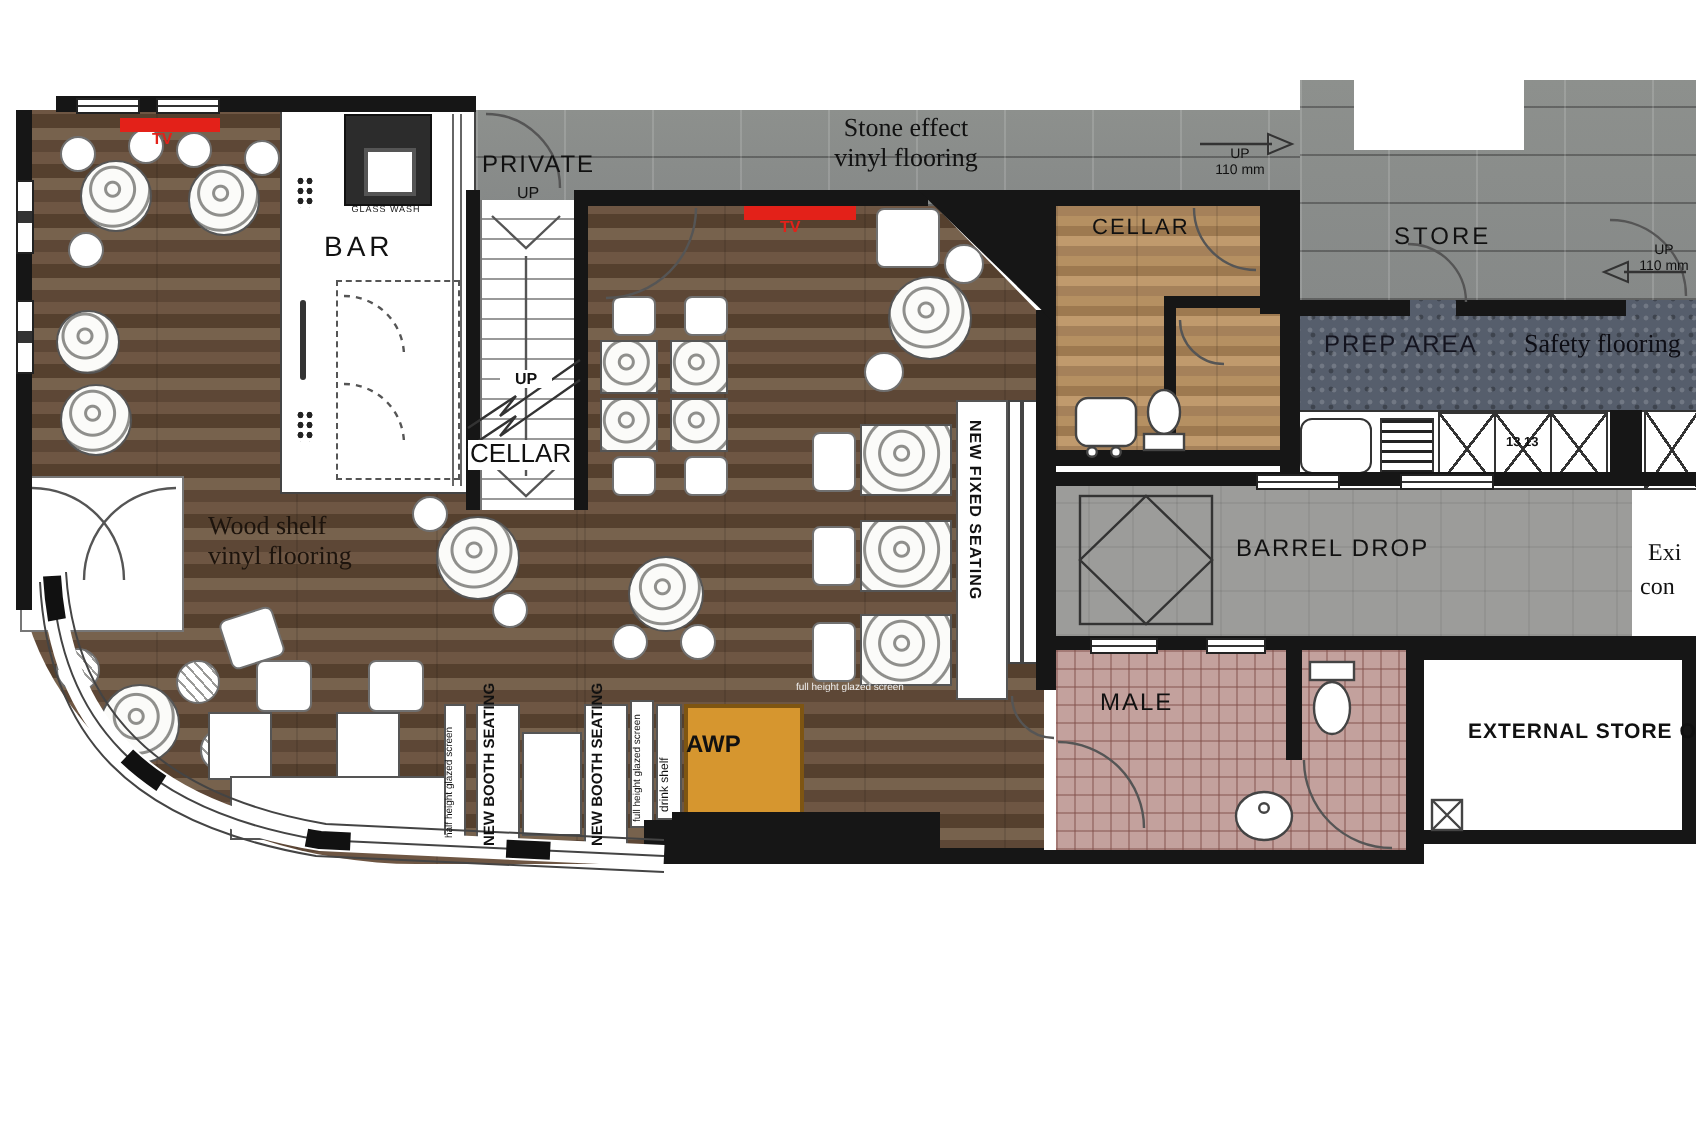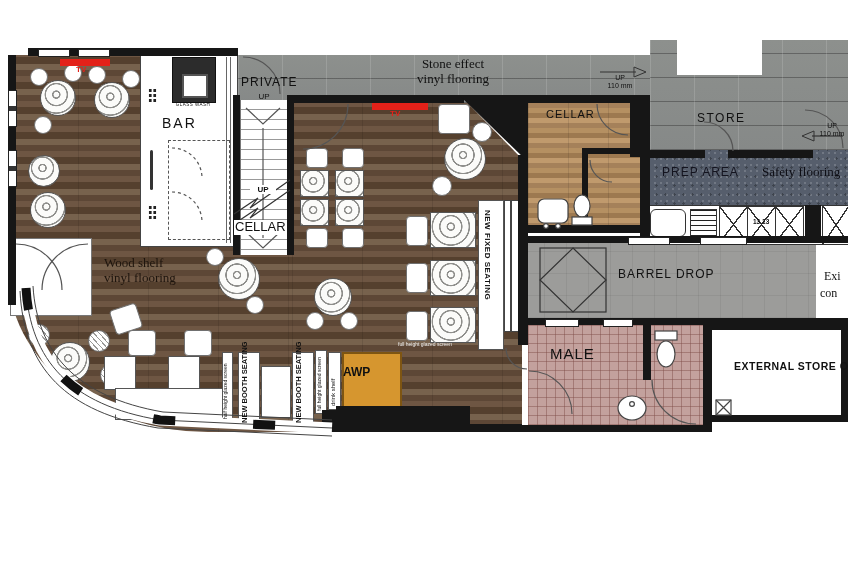--- a/index.html
+++ b/index.html
@@ -278,21 +278,21 @@
   </div>
   <div class="lbl ctr" style="left:812px;top:122px;width:40px;font-size:7px;">
     <span>UP</span><br>
     <span>110 mm</span>
   </div>
   <div class="lbl" style="left:662px;top:166px;font-size:12px;letter-spacing:1px;color:#14141f;">PREP AREA</div>
   <div class="lbl serif" style="left:762px;top:165px;font-size:13px;color:#0d0d14;">Safety flooring</div>
   <div class="lbl" style="left:618px;top:268px;font-size:12px;letter-spacing:1px;">BARREL DROP</div>
   <div class="lbl serif" style="left:824px;top:270px;font-size:12px;">Exi</div>
   <div class="lbl serif" style="left:820px;top:287px;font-size:12px;">con</div>
-  <div class="lbl" style="left:550px;top:345px;font-size:15px;letter-spacing:1px;">MALE</div>
+  <div class="lbl" style="left:550px;top:345px;font-size:12px;letter-spacing:1px;">MALE</div>
   <div class="lbl" style="left:734px;top:360px;font-size:10.5px;font-weight:bold;letter-spacing:.5px;">EXTERNAL STORE OI</div>
   <div class="lbl" style="left:343px;top:366px;font-size:12px;font-weight:bold;">AWP</div>
   <div class="lbl vtd" style="left:483px;top:210px;height:130px;font-size:8px;font-weight:bold;letter-spacing:.5px;">NEW FIXED SEATING</div>
   <div class="lbl vbu" style="left:240px;top:355px;height:68px;font-size:7.5px;font-weight:bold;line-height:9px;">NEW BOOTH SEATING</div>
   <div class="lbl vbu" style="left:294px;top:355px;height:68px;font-size:7.5px;font-weight:bold;line-height:9px;">NEW BOOTH SEATING</div>
   <div class="lbl vbu" style="left:223px;top:353px;height:66px;font-size:5px;">half height glazed screen</div>
   <div class="lbl vbu" style="left:317px;top:351px;height:60px;font-size:5px;">full height glazed screen</div>
   <div class="lbl vbu" style="left:330px;top:356px;height:50px;font-size:6px;">drink shelf</div>
   <div class="lbl" style="left:398px;top:342px;font-size:5px;color:#f0f0f0;">full height glazed screen</div>
   <div class="lbl" style="left:753px;top:218px;font-size:6.5px;font-weight:bold;">13 13</div>

